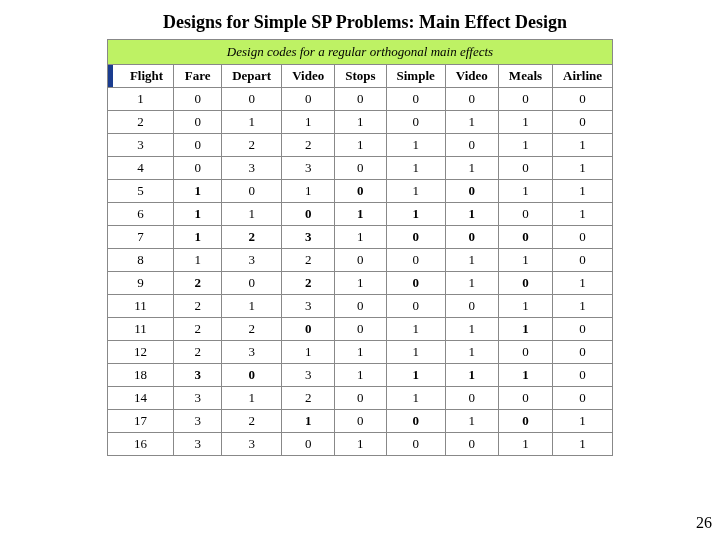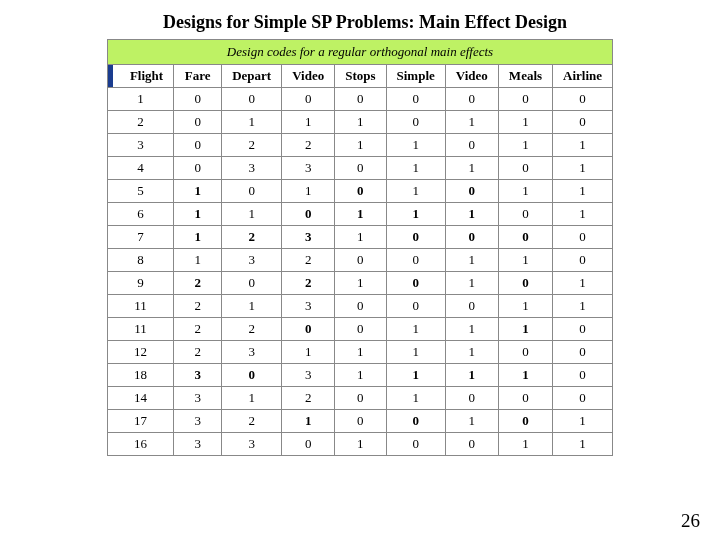--- a/index.html
+++ b/index.html
@@ -46,22 +46,22 @@
       font-weight: bold;
       background: #fff;
       font-size: 13px;
     }
     .data-row td:first-child {
       background: #fff;
     }
     .page-num {
       position: absolute;
       bottom: 8px;
-      right: 20px;
-      font-size: 19px;
+      right: 8px;
+      font-size: 16px;
       color: #000;
       margin-left: 38px;
     }
   </style>
 </head>
 <body>
 
 <div class="page-title">Designs for Simple SP Problems: Main Effect Design</div>
 
 <div class="table-wrapper">

